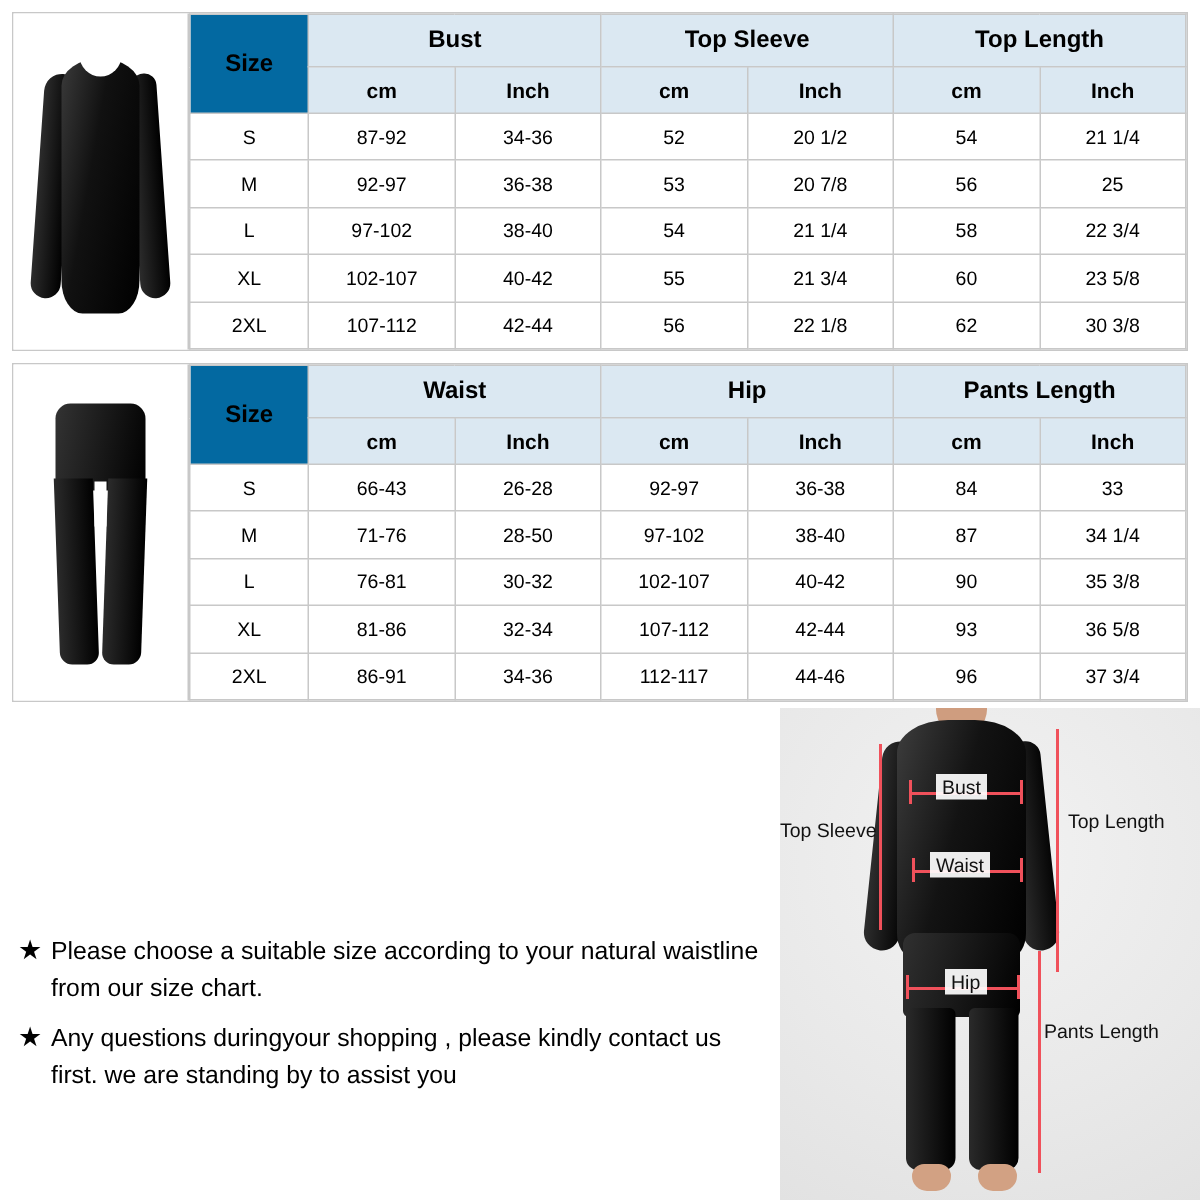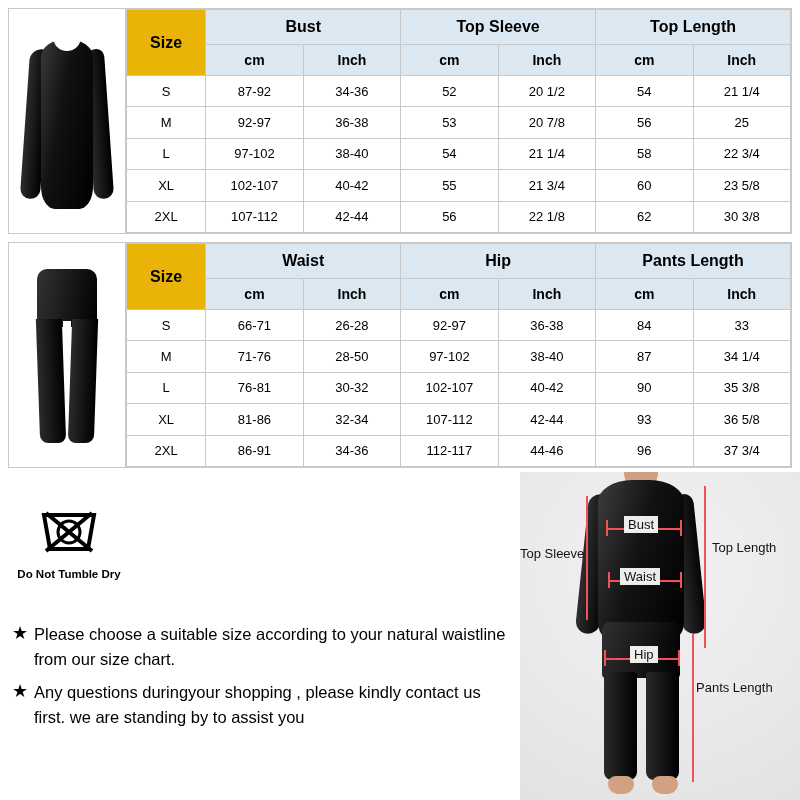--- a/index.html
+++ b/index.html
@@ -57,21 +57,21 @@
     font-size: 16px;
     height: 34px;
   }
   .size-table th.unit {
     background: #dbe8f2;
     font-weight: bold;
     font-size: 14px;
     height: 30px;
   }
   .size-table th.sizehdr {
-    background: #eab308;
+    background: #0369a1;
     font-weight: bold;
     font-size: 16px;
   }
   .size-table td.sizecell { font-size: 13px; }
   .col-size { width: 74px; }
   .col-data { width: 91px; }
 
   
   .top-figure {
     position: relative;
@@ -353,21 +353,21 @@
           <th class="unit">Inch</th>
           <th class="unit">cm</th>
           <th class="unit">Inch</th>
           <th class="unit">cm</th>
           <th class="unit">Inch</th>
         </tr>
       </thead>
       <tbody>
         <tr>
           <td class="sizecell">S</td>
-          <td>66-71</td>
+          <td>66-43</td>
           <td>26-28</td>
           <td>92-97</td>
           <td>36-38</td>
           <td>84</td>
           <td>33</td>
         </tr>
         <tr>
           <td class="sizecell">M</td>
           <td>71-76</td>
           <td>28-50</td>
@@ -402,31 +402,20 @@
           <td>44-46</td>
           <td>96</td>
           <td>37 3/4</td>
         </tr>
       </tbody>
     </table>
   </div>
 
   <div class="care-row">
 
-    <div class="care-item">
-      <div class="care-icon">
-        <svg width="62" height="56" viewBox="0 0 62 56">
-          <path d="M6 12 L56 12 L50 46 L12 46 Z" fill="none" stroke="#000" stroke-width="4"></path>
-          <circle cx="31" cy="29" r="11" fill="none" stroke="#000" stroke-width="3"></circle>
-          <line x1="8" y1="10" x2="54" y2="48" stroke="#000" stroke-width="4"></line>
-          <line x1="54" y1="10" x2="8" y2="48" stroke="#000" stroke-width="4"></line>
-        </svg>
-      </div>
-      <div class="care-label">Do Not Tumble Dry</div>
-    </div>
 
 
 
 
   </div>
 
   <div class="notes">
     <div class="note-line">
       <div class="note-star">★</div>
       <div class="note-text">Please choose a suitable size according to your natural waistline from our size chart.</div>

